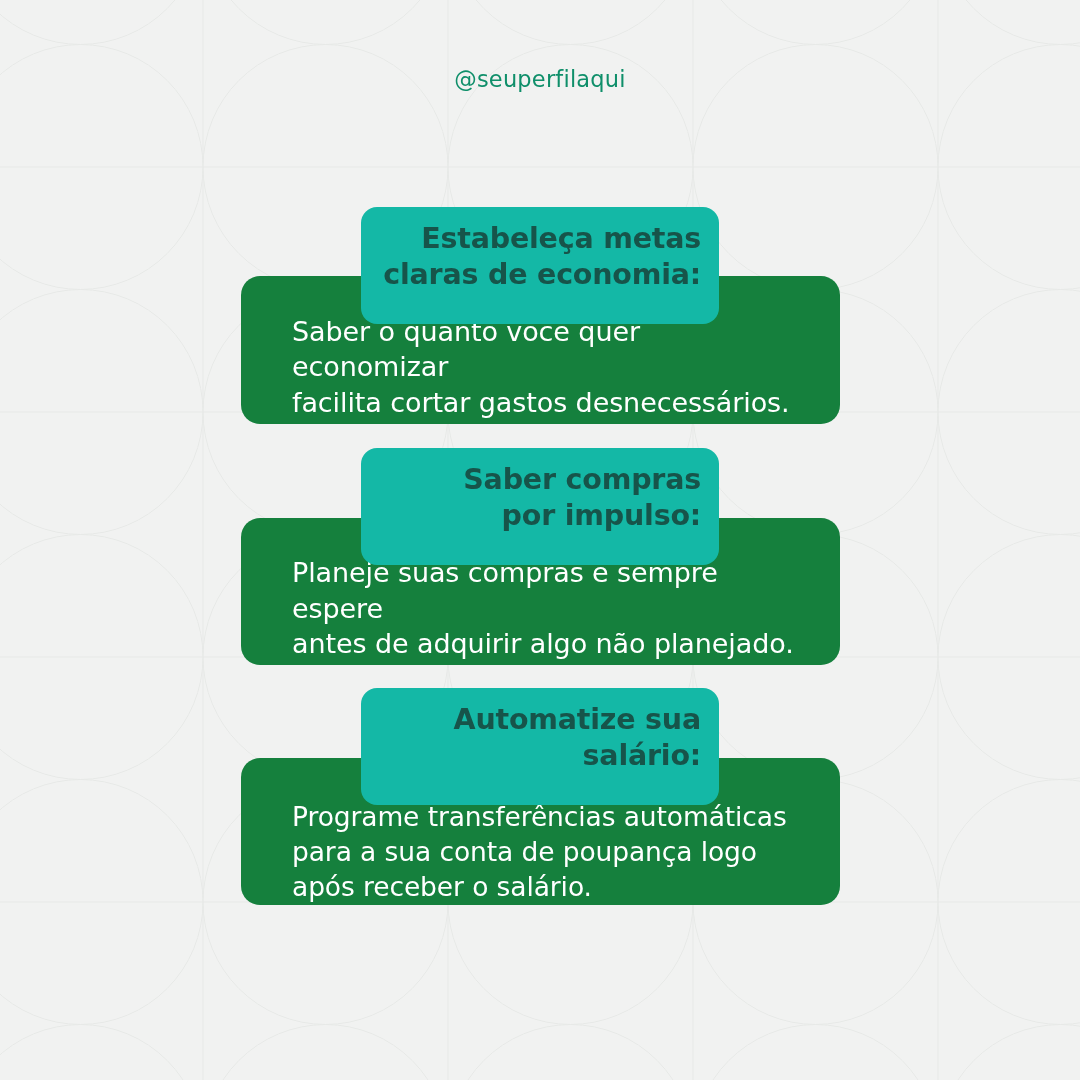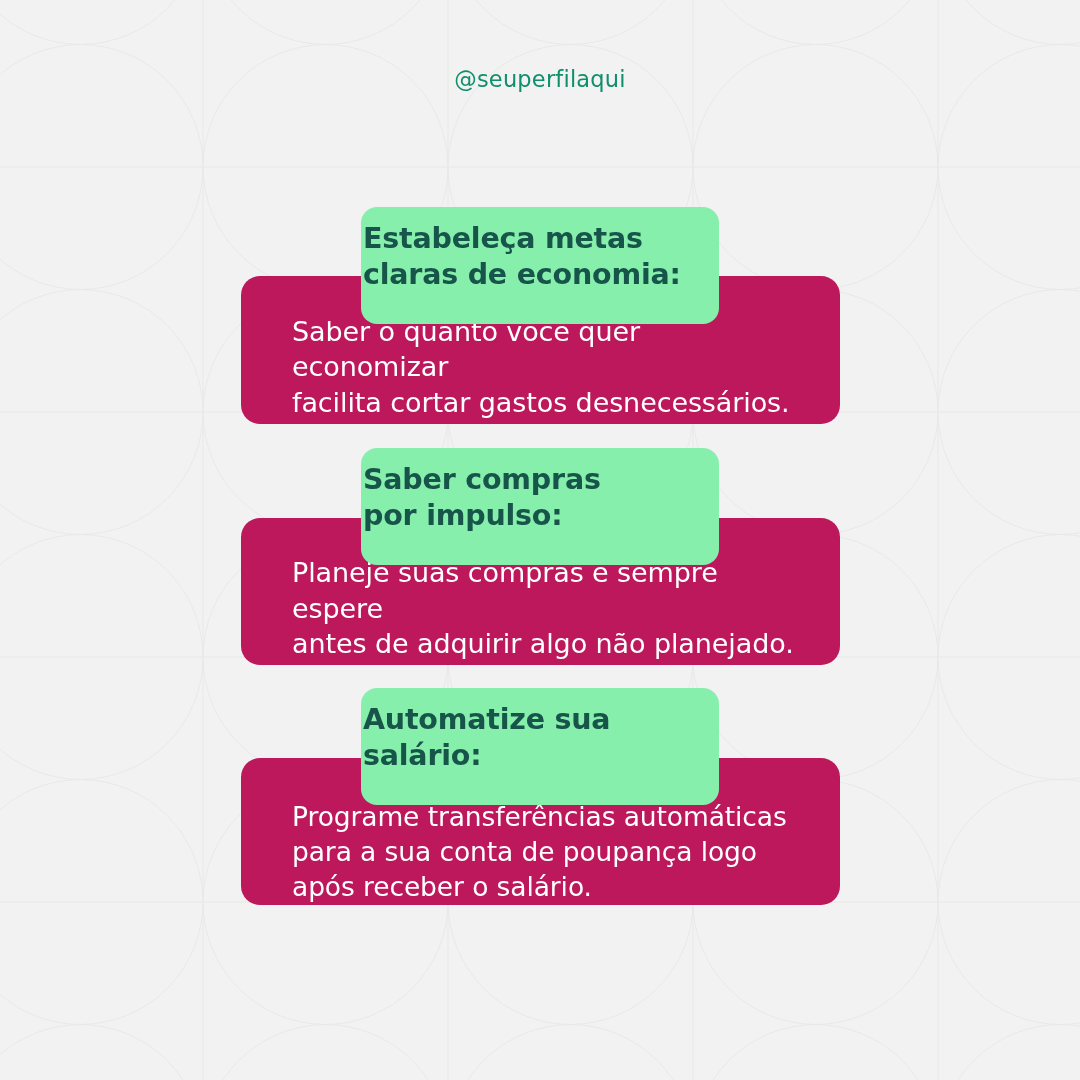--- a/index.html
+++ b/index.html
@@ -65,43 +65,43 @@
   .tip-block[data-index="0"] { top: 207px; }
   .tip-block[data-index="1"] { top: 448px; }
   .tip-block[data-index="2"] { top: 688px; }
 
   .tip-pill {
     position: absolute;
     left: 361px;
     top: 0;
     width: 358px;
     box-sizing: border-box;
-    background: #86efac;
+    background: #14b8a6;
     border-radius: 16px;
-    padding: 14px 18px 30px 2px;
-    text-align: left;
+    padding: 14px 18px 30px 22px;
+    text-align: right;
     z-index: 2;
   }
   .tip-pill-text {
     display: block;
     font-family: "DejaVu Sans", sans-serif;
     font-weight: 700;
     font-size: 28.5px;
     line-height: 1.28;
     letter-spacing: -0.2px;
     color: #17544a;
     white-space: pre-line;
   }
 
   .tip-card {
     position: absolute;
     left: 241px;
     width: 599px;
     box-sizing: border-box;
-    background: #be185d;
+    background: #15803d;
     border-radius: 19px;
     z-index: 1;
     padding: 0 46px 0 51px;
     display: flex;
     align-items: center;
   }
   .tip-block[data-index="0"] .tip-card { top: 69px; height: 148px; }
   .tip-block[data-index="1"] .tip-card { top: 70px; height: 147px; }
   .tip-block[data-index="2"] .tip-card { top: 70px; height: 147px; }
 

